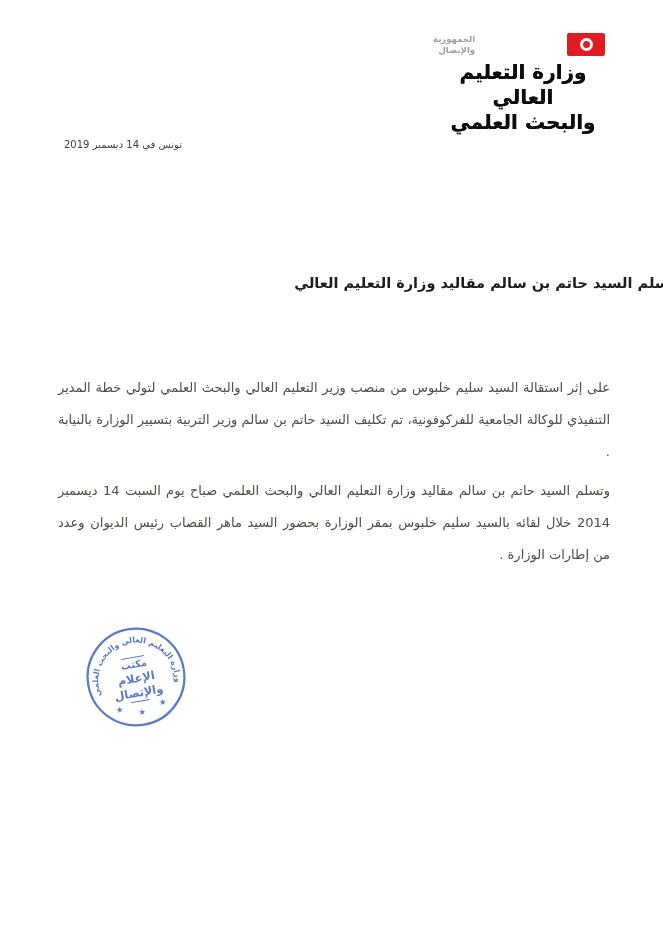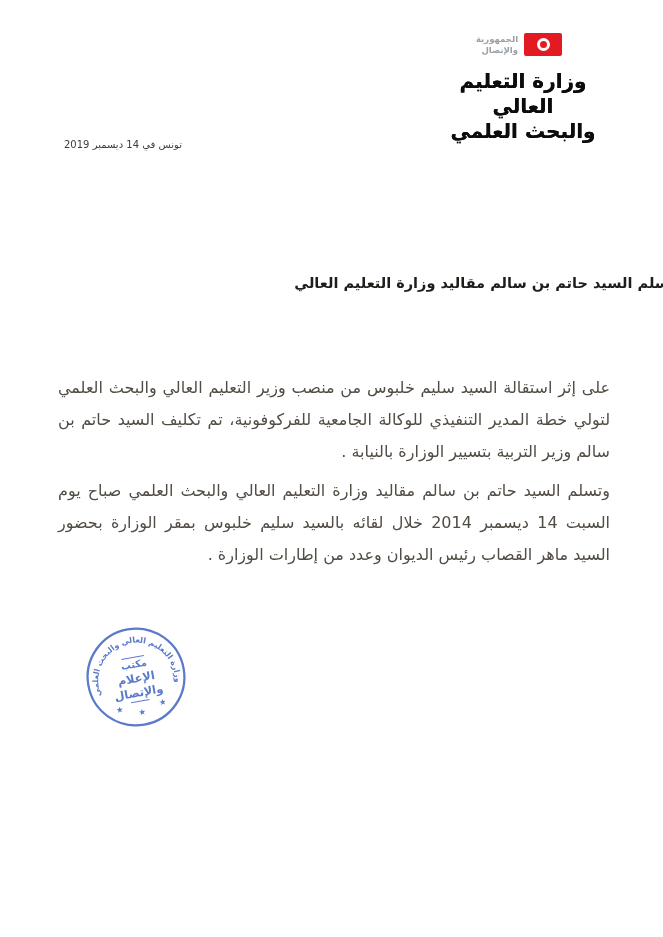--- a/index.html
+++ b/index.html
@@ -6,42 +6,42 @@
   .page{
     position:relative;
     width:663px;height:937px;
     background:#ffffff;
     font-family:"DejaVu Sans",sans-serif;
     overflow:hidden;
   }
 
   
   .logo{position:absolute;top:33px;right:50px;width:180px;text-align:center;}
-  .logo-top{display:flex;direction:rtl;justify-content:center;align-items:center;gap:6px;padding-right:8px;}
+  .logo-top{display:flex;direction:rtl;justify-content:space-between;align-items:center;gap:6px;padding-right:8px;}
   .flag{width:38px;height:23px;background:#e21b22;border-radius:2px;position:relative;flex:0 0 auto;}
   .flag-circle{position:absolute;top:50%;left:50%;width:13px;height:13px;margin:-6.5px 0 0 -6.5px;background:#ffffff;border-radius:50%;}
   .flag-emblem{position:absolute;top:50%;left:50%;width:7px;height:7px;margin:-3.5px 0 0 -3.5px;background:#e21b22;border-radius:50%;}
   .republic{direction:rtl;text-align:right;color:#9aa0a6;font-size:8.5px;line-height:11px;font-weight:700;}
-  .ministry{direction:rtl;color:#0c0c0c;font-weight:700;font-size:20px;line-height:25px;margin-top:13px;
+  .ministry{direction:rtl;color:#0c0c0c;font-weight:700;font-size:20px;line-height:25px;margin-top:4px;
             text-shadow:0 0 0.6px #000;}
 
   
   .date-line{position:absolute;top:139px;left:64px;direction:rtl;font-size:10px;color:#3e3c38;}
 
   
   .doc-title{position:absolute;top:176px;left:0;width:100%;text-align:center;direction:rtl;
              font-size:38px;font-weight:700;color:#101010;}
 
   
   .subtitle{position:absolute;top:268px;left:0;width:100%;direction:rtl;
             font-size:14.5px;font-weight:700;color:#1f1d1a;line-height:30px;padding-left:12px;}
 
   
   .body-text{position:absolute;top:372px;left:58px;right:53px;direction:rtl;
-             text-align:justify;font-size:16px;line-height:32px;color:#514c44;}
+             text-align:justify;font-size:13px;line-height:32px;color:#514c44;}
   .body-text p{margin:0 0 7px 0;}
 
   
   .stamp{position:absolute;top:625px;left:84px;width:104px;height:104px;
          transform:rotate(-10deg);opacity:0.9;}
 </style>
 </head>
 <body>
 
 <div class="page">

